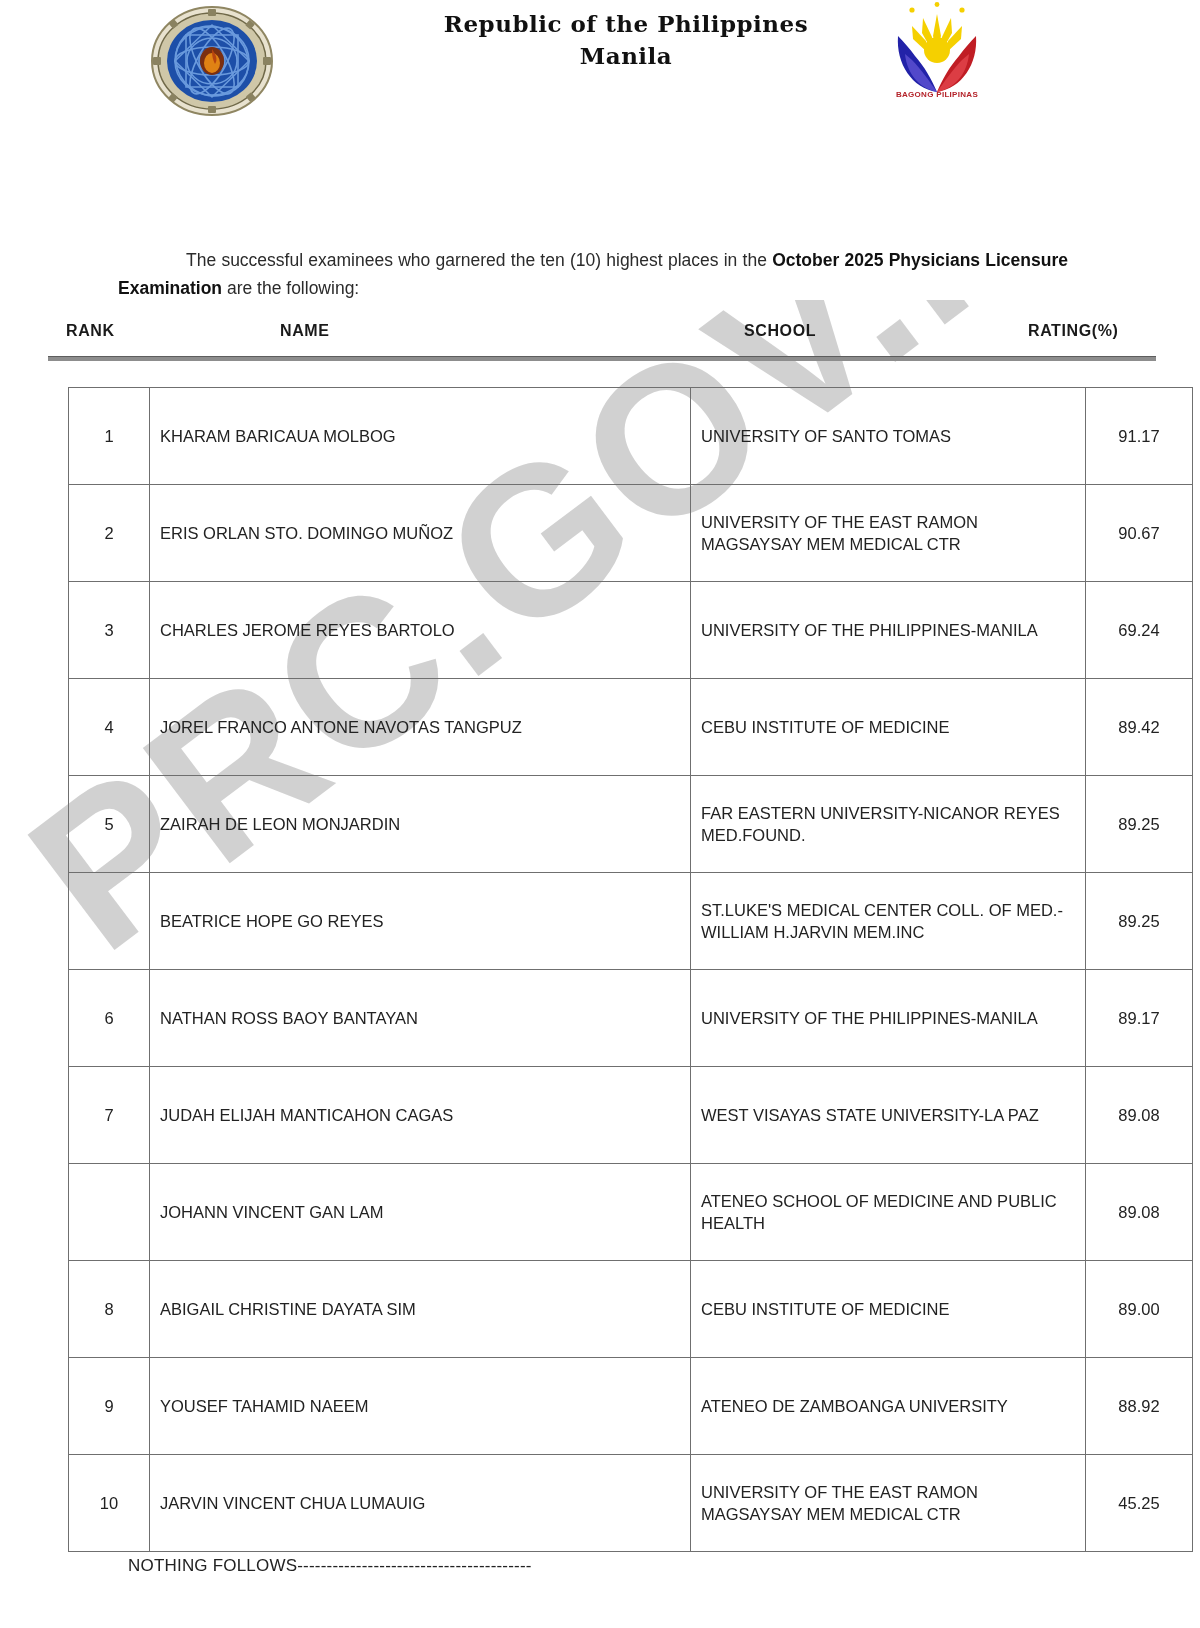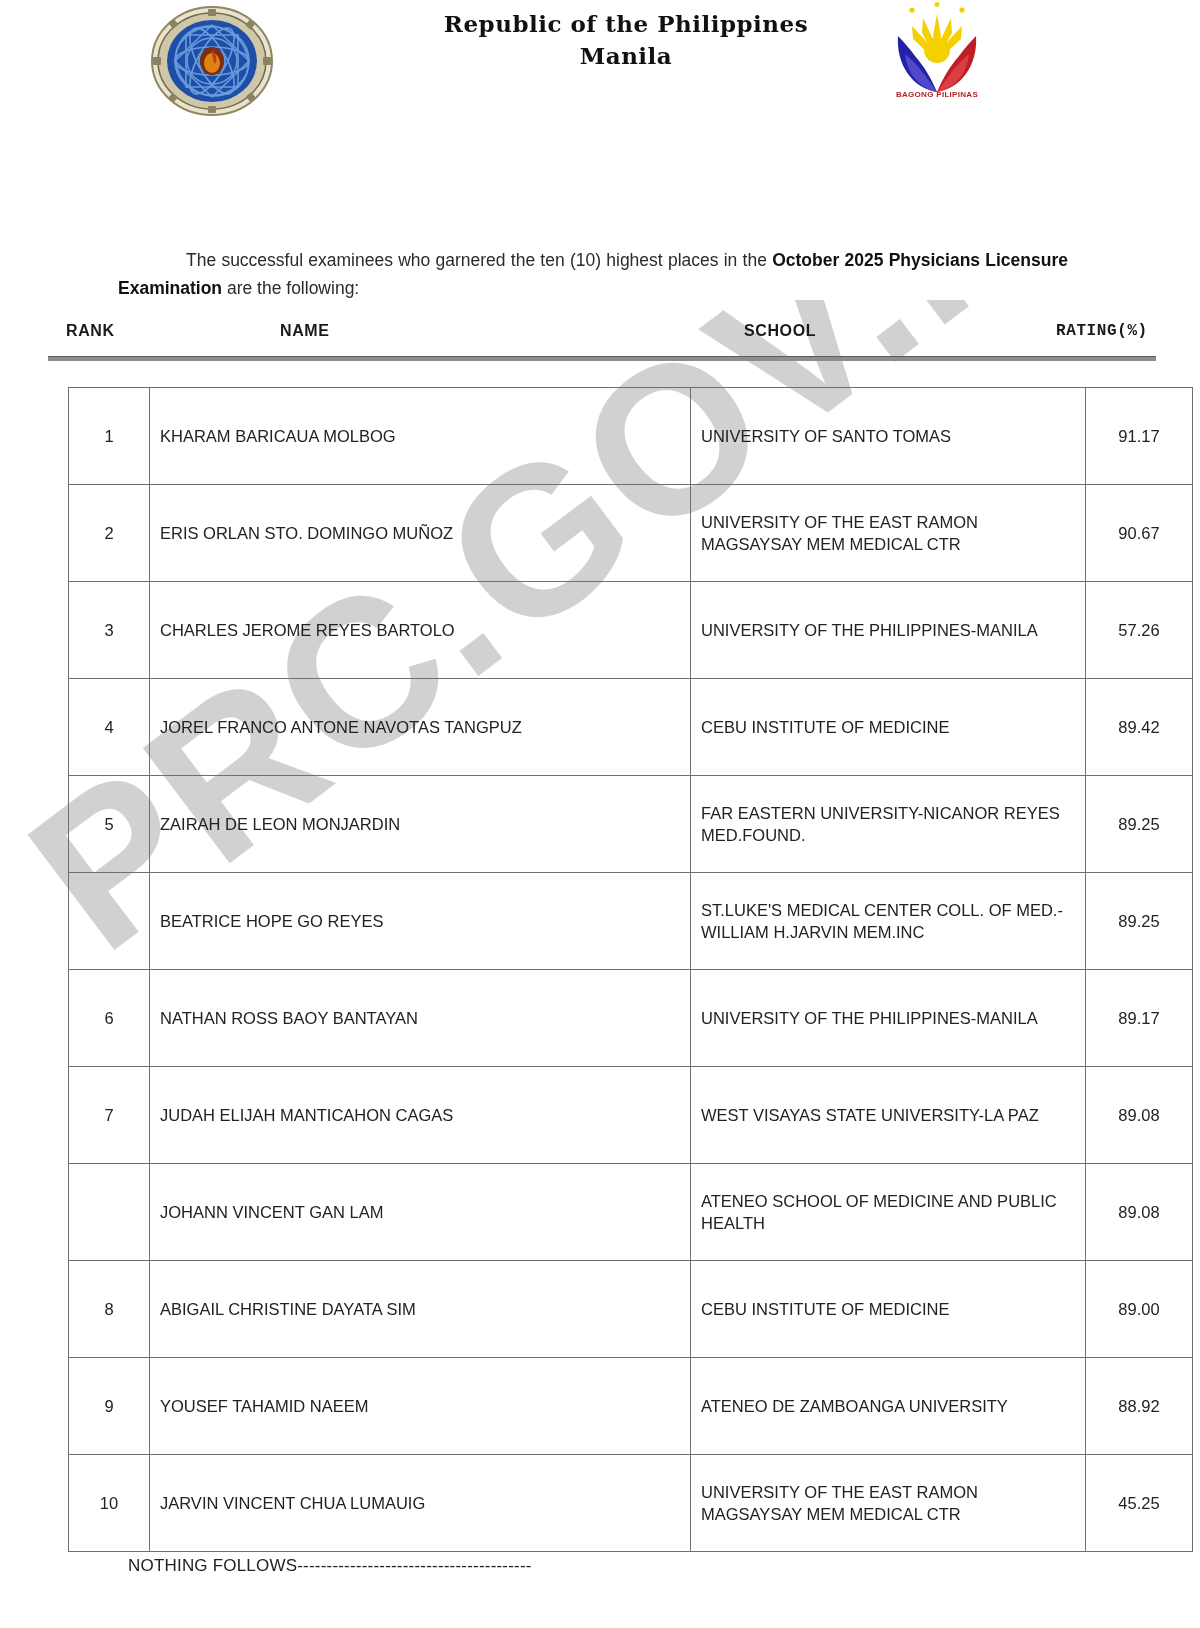--- a/index.html
+++ b/index.html
@@ -128,21 +128,21 @@
     position: absolute;
     top: 0;
     font-size: 16px;
     font-weight: bold;
     letter-spacing: 0.6px;
     color: #1a1a1a;
   }
   #ch-rank   { left: 18px; }
   #ch-name   { left: 232px; }
   #ch-school { left: 696px; }
-  #ch-rating { left: 1008px; font-family: Liberation Mono, monospace; }
+  #ch-rating { left: 980px; }
   #head-rule {
     margin: 0 44px 0 48px;
     height: 4px;
     background: #8d8d8d;
     border-top: 1px solid #5d5d5d;
   }
 
   table.ranking {
     margin: 26px 0 0 68px;
     width: 1040px;
@@ -258,21 +258,21 @@
         <tr class="tall">
           <td class="rank">2</td>
           <td class="name">ERIS ORLAN STO. DOMINGO  MUÑOZ</td>
           <td class="school">UNIVERSITY OF THE EAST RAMON MAGSAYSAY MEM MEDICAL CTR</td>
           <td class="rating">90.67</td>
         </tr>
         <tr class="tall">
           <td class="rank">3</td>
           <td class="name">CHARLES JEROME REYES  BARTOLO</td>
           <td class="school">UNIVERSITY OF THE PHILIPPINES-MANILA</td>
-          <td class="rating">57.26</td>
+          <td class="rating">69.24</td>
         </tr>
         <tr class="tall">
           <td class="rank">4</td>
           <td class="name">JOREL FRANCO ANTONE NAVOTAS  TANGPUZ</td>
           <td class="school">CEBU INSTITUTE OF MEDICINE</td>
           <td class="rating">89.42</td>
         </tr>
         <tr class="tall">
           <td class="rank">5</td>
           <td class="name">ZAIRAH DE LEON  MONJARDIN</td>

